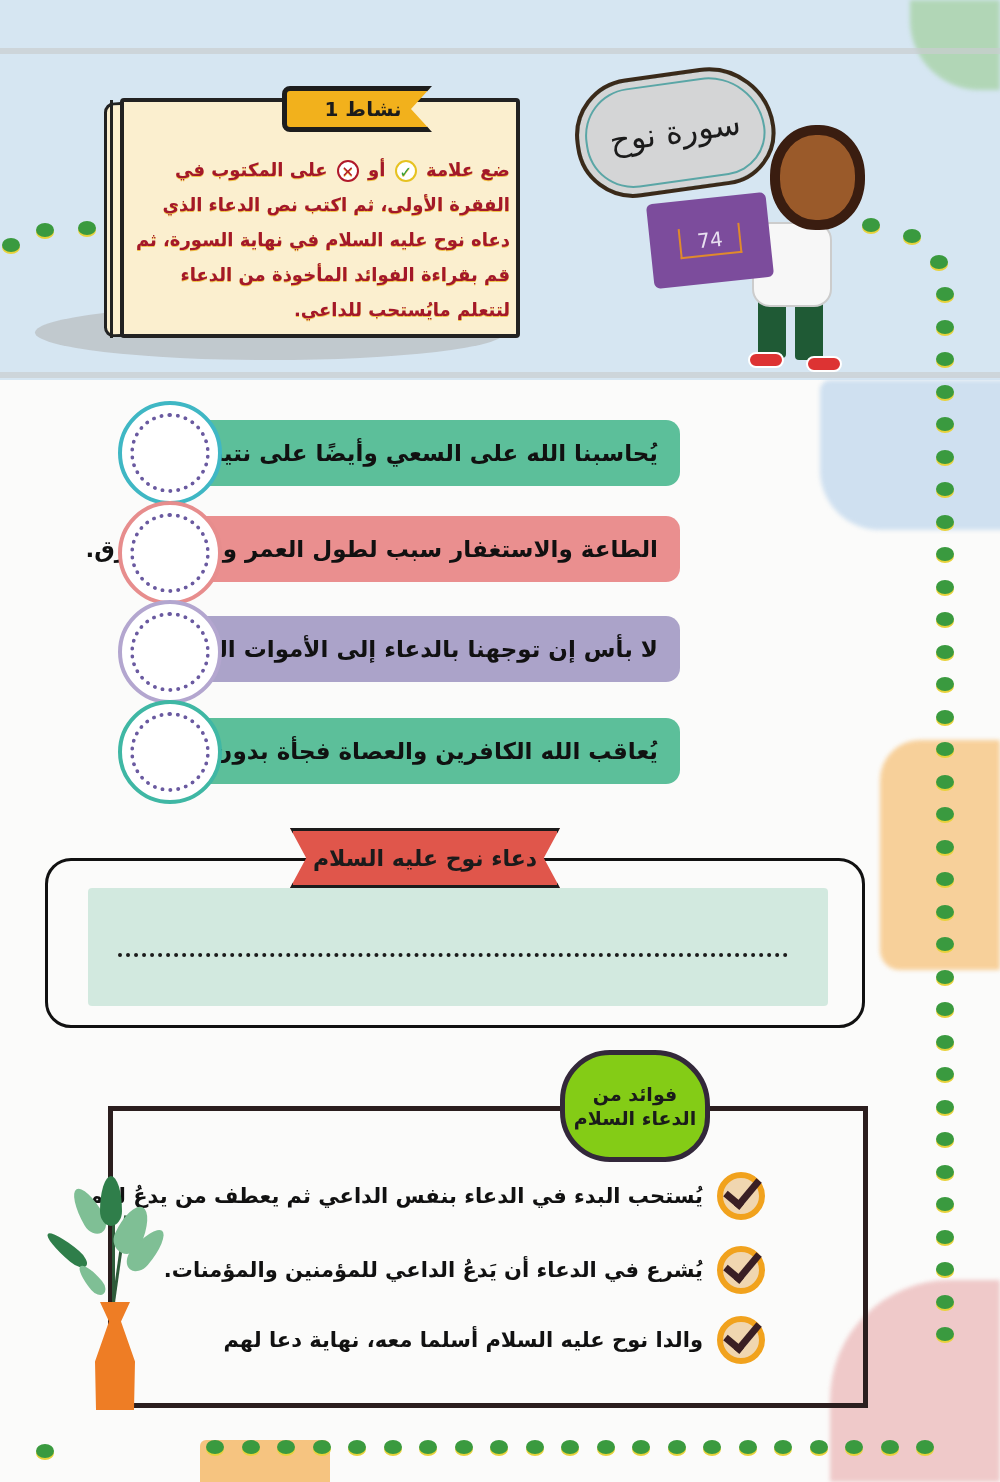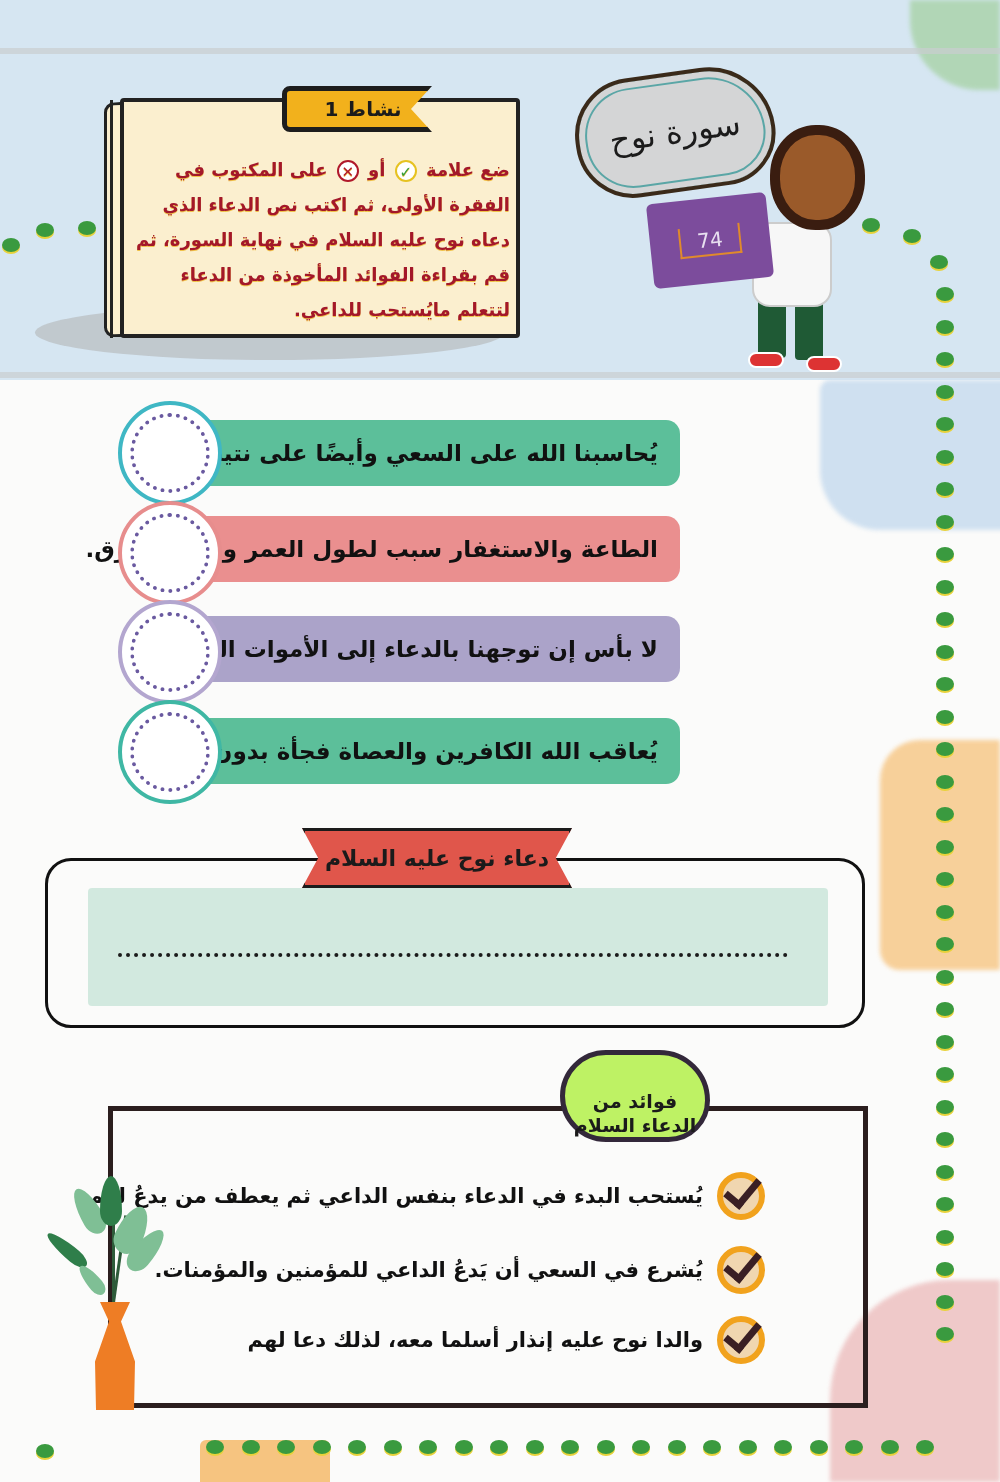--- a/index.html
+++ b/index.html
@@ -88,33 +88,33 @@
     position: absolute; left: 118px; width: 104px; height: 104px; border-radius: 50%;
     background: #fff; border: 4px solid; display: flex; align-items: center; justify-content: center;
   }
   .row-circle-inner { width: 80px; height: 80px; border-radius: 50%; border: 4px dotted #6a5aa0; }
 
   
   .dua-frame { left: 45px; top: 858px; width: 820px; height: 170px; border: 3px solid #111; border-radius: 26px; background: transparent; }
   .dua-wash { left: 88px; top: 888px; width: 740px; height: 118px; background: #cde7dc; opacity: .9; border-radius: 4px; }
   .dua-line { left: 118px; top: 953px; width: 670px; border-top: 4px dotted #1b1b1b; }
   .dua-tag {
-    left: 302px; top: 828px; width: 270px; height: 60px;
+    left: 290px; top: 828px; width: 270px; height: 60px;
     background: #e0564b; border: 3px solid #1b1b1b;
     clip-path: polygon(0 0, 100% 0, 94% 50%, 100% 100%, 0 100%, 6% 50%);
     display: flex; align-items: center; justify-content: center;
   }
   .dua-tag-text { font-weight: bold; font-size: 22px; color: #1b1b1b; }
 
   
   .benefits-frame { left: 108px; top: 1106px; width: 760px; height: 302px; border: 5px solid #2b1e1e; border-left-width: 5px; }
   .benefits-cloud {
-    left: 560px; top: 1050px; width: 150px; height: 92px; background: #bef264;
+    left: 560px; top: 1050px; width: 150px; height: 112px; background: #84cc16;
     border: 5px solid #33283a; border-radius: 50px 55px 45px 50px;
-    display: flex; flex-direction: column; align-items: center; justify-content: flex-end;
+    display: flex; flex-direction: column; align-items: center; justify-content: center;
   }
   .benefits-title { font-weight: bold; font-size: 19px; line-height: 24px; color: #1b1b1b; text-align: center; }
   .benefit-row { position: absolute; right: 235px; display: flex; align-items: center; gap: 14px; direction: rtl; }
   .check-badge {
     width: 48px; height: 48px; border-radius: 50%; background: #f0d6b0;
     border: 6px solid #f1a21d; position: relative; flex: none;
   }
   .check-badge::after {
     content: ""; position: absolute; left: 9px; top: -6px; width: 14px; height: 28px;
     border-right: 7px solid #3a1f24; border-bottom: 7px solid #3a1f24;
@@ -279,25 +279,25 @@
 <div class="abs benefits-cloud">
   <span class="benefits-title">فوائد من</span>
   <span class="benefits-title">الدعاء السلام</span>
 </div>
 <div class="benefit-row" style="top:1172px;">
   <span class="check-badge"></span>
   <span class="benefit-text">يُستحب البدء في الدعاء بنفس الداعي ثم يعطف من يدعُ لهم.</span>
 </div>
 <div class="benefit-row" style="top:1246px;">
   <span class="check-badge"></span>
-  <span class="benefit-text">يُشرع في السعي أن يَدعُ الداعي للمؤمنين والمؤمنات.</span>
+  <span class="benefit-text">يُشرع في الدعاء أن يَدعُ الداعي للمؤمنين والمؤمنات.</span>
 </div>
 <div class="benefit-row" style="top:1316px;">
   <span class="check-badge"></span>
-  <span class="benefit-text">والدا نوح عليه إنذار أسلما معه، لذلك دعا لهم</span>
+  <span class="benefit-text">والدا نوح عليه السلام أسلما معه، نهاية دعا لهم</span>
 </div>
 
 <div>
   <div class="stem" style="left:112px; top:1200px; height:105px;"></div>
   <div class="stem" style="left:118px; top:1215px; height:90px; transform:rotate(8deg);"></div>
   <div class="leaf" style="left:78px; top:1186px; transform:rotate(-30deg);"></div>
   <div class="leaf dark" style="left:100px; top:1176px;"></div>
   <div class="leaf" style="left:118px; top:1205px; transform:rotate(25deg); width:28px;"></div>
   <div class="leaf" style="left:135px; top:1225px; transform:rotate(40deg);"></div>
   <div class="leaf dark" style="left:60px; top:1225px; transform:rotate(-50deg); width:14px;"></div>

